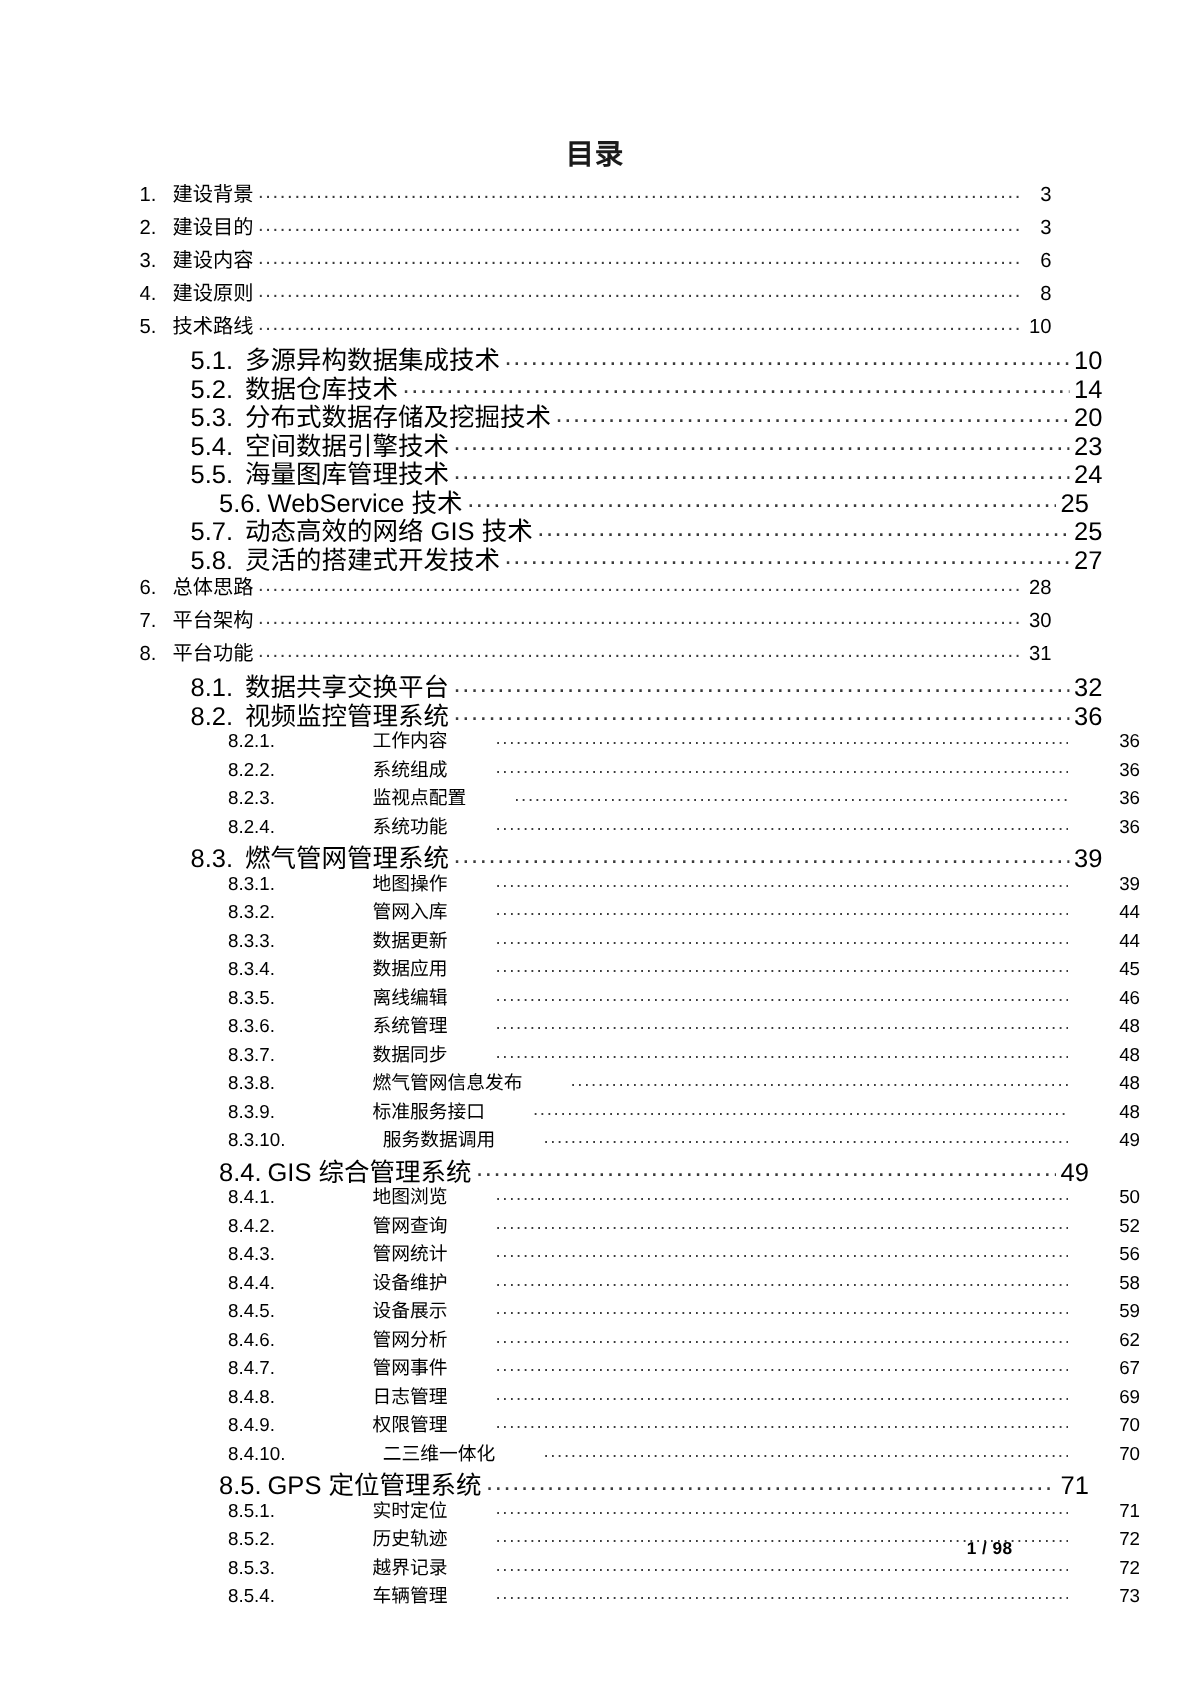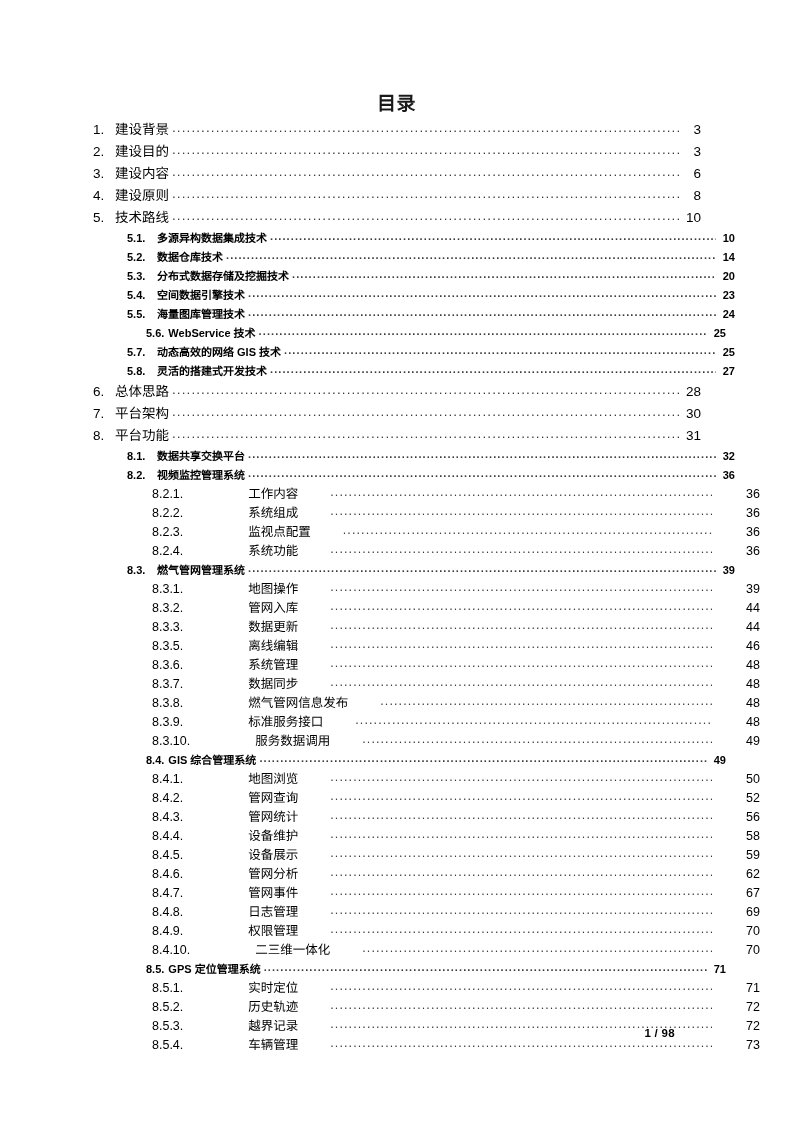--- a/index.html
+++ b/index.html
@@ -94,25 +94,24 @@
     font-size: 13.5px;
     line-height: 22px;
     height: 22px;
     padding-left: 0px;
   }
   .lvl1 .num { min-width: 13px; }
   .lvl1 .gap { display: inline-block; width: 9px; }
 
   
   .lvl2 {
-    font-size: 11px;
+    font-size: 17px;
     line-height: 19px;
     height: 19px;
     padding-left: 34px;
-    font-weight: bold;
   }
   .lvl2 .num { min-width: 22px; }
   .lvl2 .gap { display: inline-block; width: 8px; }
 
   
   .lvl2.latin { padding-left: 25px; }
   .lvl2.latin .num { min-width: 0; margin-left: 28px; }
   .lvl2.latin .gap { width: 4px; }
 
   
@@ -325,20 +324,27 @@
         <span class="pg">44</span>
       </div>
       <div class="toc-entry lvl3">
         <span class="num">8.3.3.</span>
         <span class="gap"></span>
         <span class="label">数据更新</span>
         <span class="leader"></span>
         <span class="pg">44</span>
       </div>
       <div class="toc-entry lvl3">
+        <span class="num">8.3.4.</span>
+        <span class="gap"></span>
+        <span class="label">数据应用</span>
+        <span class="leader"></span>
+        <span class="pg">45</span>
+      </div>
+      <div class="toc-entry lvl3">
         <span class="num">8.3.5.</span>
         <span class="gap"></span>
         <span class="label">离线编辑</span>
         <span class="leader"></span>
         <span class="pg">46</span>
       </div>
       <div class="toc-entry lvl3">
         <span class="num">8.3.6.</span>
         <span class="gap"></span>
         <span class="label">系统管理</span>

